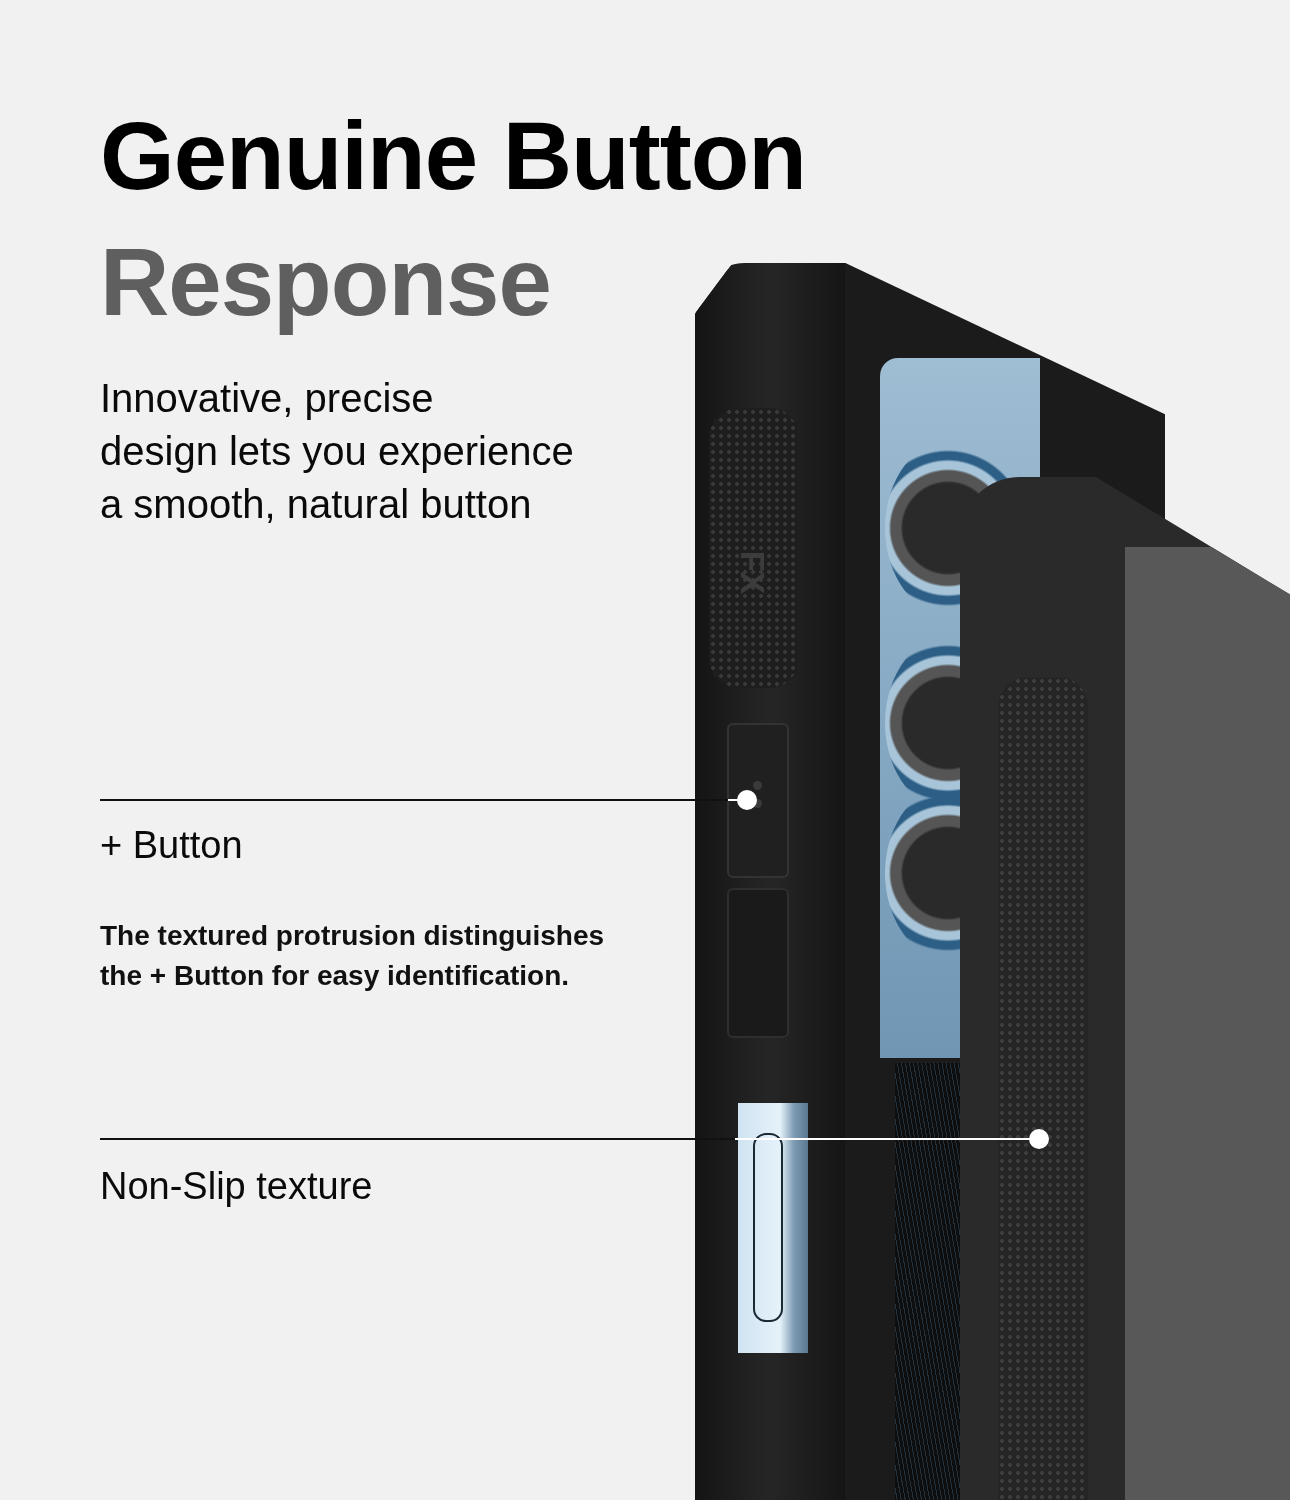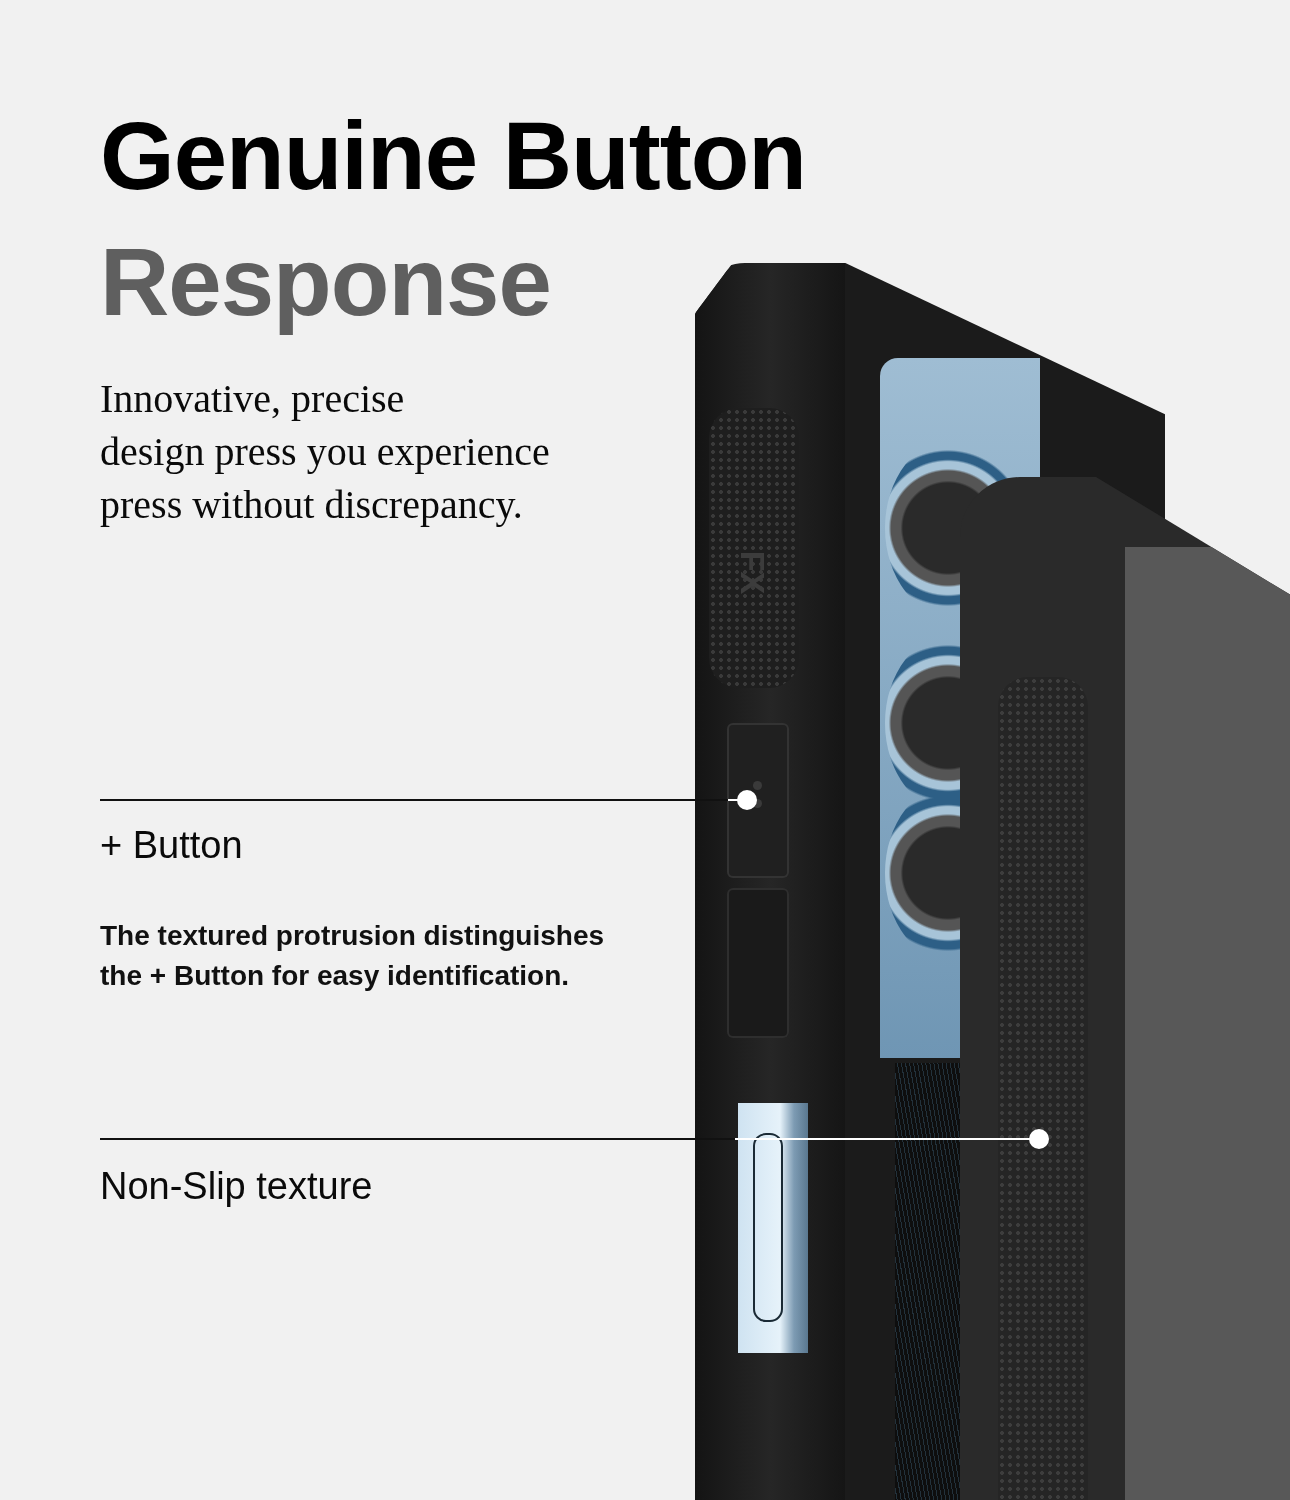--- a/index.html
+++ b/index.html
@@ -1,21 +1,21 @@
 <!DOCTYPE html>
 <html><head>
 <meta charset="utf-8">
 <style>
   html, body { margin:0; padding:0; }
   body { width:1290px; height:1500px; background:#f1f1f1; position:relative; overflow:hidden;
          font-family:"Liberation Sans", "DejaVu Sans", sans-serif; }
   .title1 { position:absolute; left:100px; top:108px; font-size:96px; font-weight:700; color:#000000; letter-spacing:-1px; line-height:1; }
   .title2 { position:absolute; left:100px; top:226px; font-size:96px; font-weight:700; color:#5f5f5f; letter-spacing:-1px; line-height:1;margin-top:8px; }
   .intro { position:absolute; left:100px; top:372px; width:560px; font-size:40px; line-height:53px; color:#0a0a0a; }
-  .intro div { white-space:nowrap;font-family:Liberation Serif, serif; }
+  .intro div { white-space:nowrap; }
   .feat-title { position:absolute; left:100px; font-size:38px; font-weight:400; color:#0a0a0a; }
   .feat-desc { position:absolute; left:100px; font-size:28px; line-height:40px; color:#111; }
   .line { position:absolute; height:2px; background:#111; }
   .line.white { background:#fff; }
   .dot { position:absolute; width:20px; height:20px; border-radius:50%; background:#fff; }
   
   .scene { position:absolute; left:690px; top:255px; width:600px; height:1245px; }
   .caseA { position:absolute; left:5px; top:8px; width:470px; height:1260px; background:#1b1b1b;
            border-radius:60px 30px 0 0; clip-path:polygon(8% 0,32% 0,100% 12%,100% 100%,0 100%,0 4%); }
   .caseA .rail { position:absolute; left:0; top:0; width:150px; height:100%; background:linear-gradient(90deg,#141414,#262626 50%,#151515); border-radius:50px 0 0 0; }
@@ -39,22 +39,22 @@
 </head>
 <body>
 
 <div>
   <div class="title1">Genuine Button</div>
   <div class="title2">Response</div>
 </div>
 
 <div class="intro">
   <div>Innovative, precise</div>
-  <div>design press you experience</div>
-  <div>press without discrepancy.</div>
+  <div>design lets you experience</div>
+  <div>a smooth, natural button</div>
 </div>
 
 <div class="scene">
   <div class="caseA">
     <div class="rail"></div>
     <div class="grip"></div>
     <div class="fx">FX</div>
     <div class="lens-window"></div>
     <div class="lens" style="top:175px"></div>
     <div class="lens" style="top:370px"></div>

